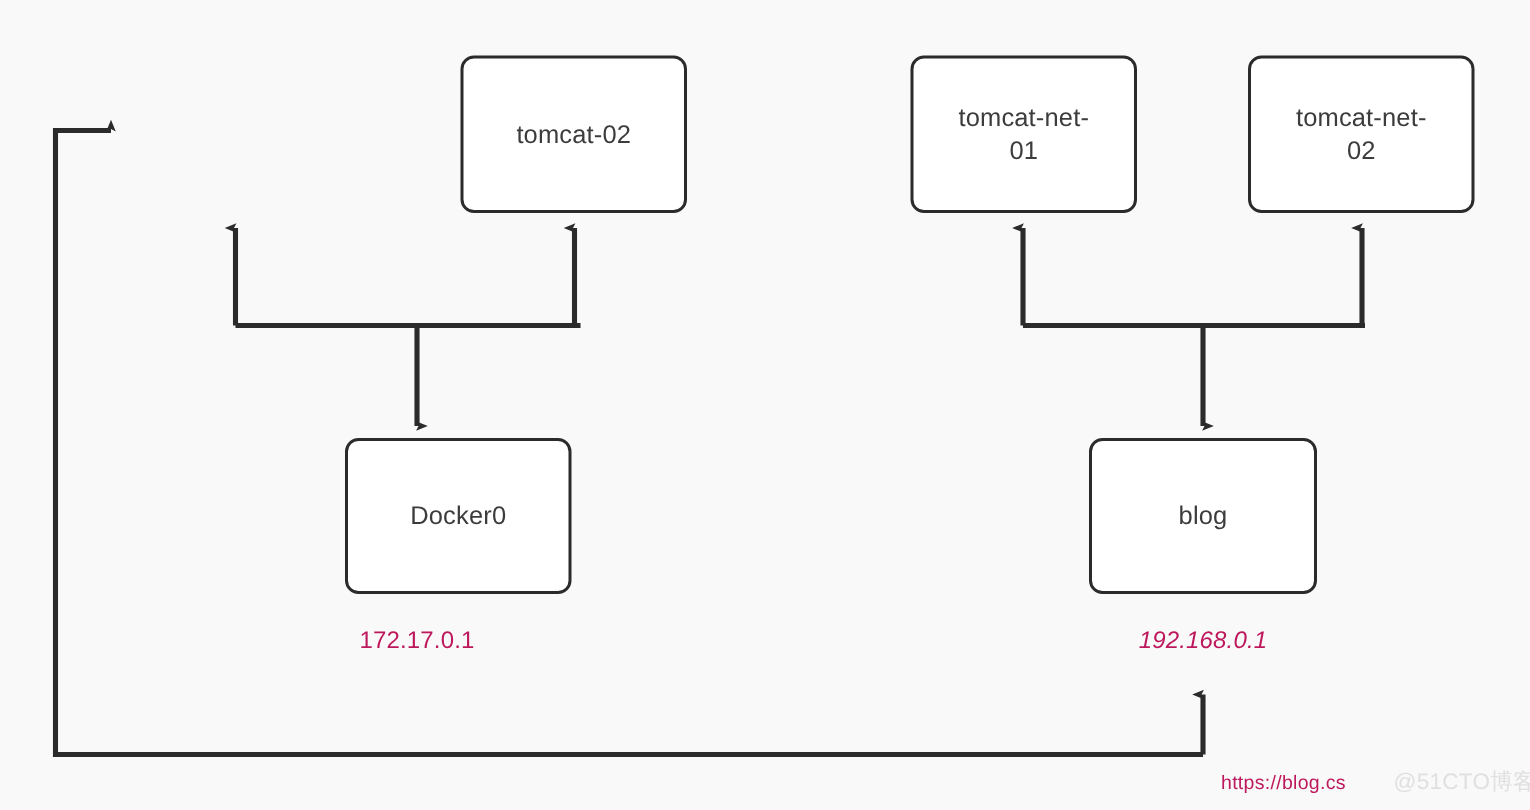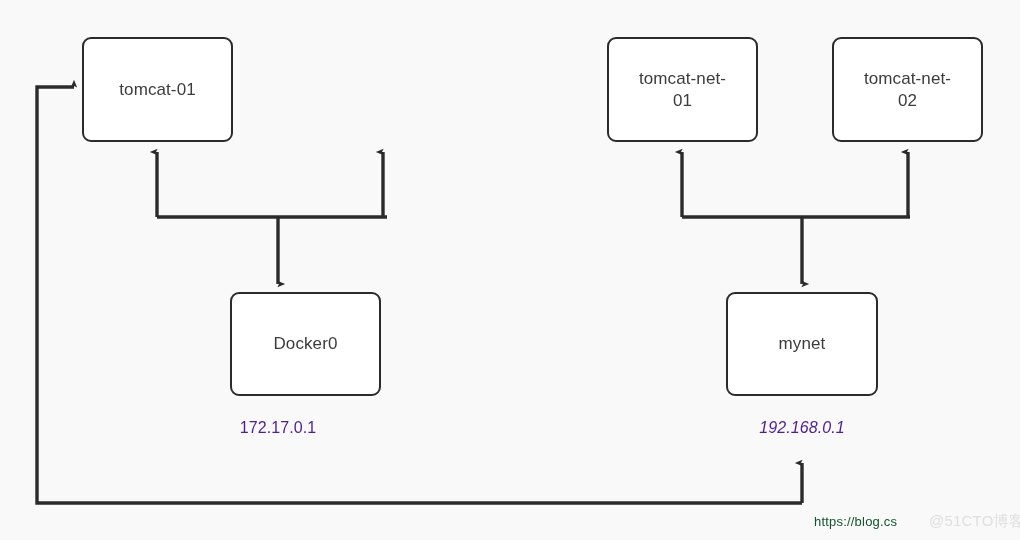--- a/index.html
+++ b/index.html
@@ -43,28 +43,28 @@
     font-size: 17px;
     color: #3c3c3c;
     line-height: 1.28;
     letter-spacing: 0.1px;
     white-space: pre-line;
     padding: 0 8px;
   }
   .ip-label {
     position: absolute;
     font-size: 16px;
-    color: #4c1d95;
+    color: #be185d;
     text-align: center;
     letter-spacing: 0.1px;
   }
   .watermark {
     position: absolute;
     font-size: 13px;
-    color: #14532d;
+    color: #be185d;
     white-space: nowrap;
     letter-spacing: 0.2px;
     pointer-events: none;
   }
   .watermark.wm-brand {
     color: #e0e0e0;
   }
 </style>
 </head>
 <body>
@@ -101,41 +101,41 @@
       <path d="M908,217 L908,152" stroke="#2b2b2b" stroke-width="3.4" fill="none" marker-end="url(#arrow-up)"></path>
       <path d="M802,217 L802,284" stroke="#2b2b2b" stroke-width="3.4" fill="none" marker-end="url(#arrow-down)"></path>
     </g>
 
     <g>
       <path d="M802,503 L802,463" stroke="#2b2b2b" stroke-width="3.4" fill="none" marker-end="url(#arrow-up)"></path>
       <path d="M802,503 L37,503 L37,87 L74,87" stroke="#2b2b2b" stroke-width="3.4" fill="none" marker-end="url(#arrow-right)"></path>
     </g>
   </svg>
 
-  <div class="node-box" style="left:82px; top:37px; width:151px; height:105px;">
-    <span class="node-label">tomcat-01</span>
+
+  <div class="node-box" style="left:307px; top:37px; width:151px; height:105px;">
+    <span class="node-label">tomcat-02</span>
   </div>
-
 
   <div class="node-box" style="left:607px; top:37px; width:151px; height:105px;">
     <span class="node-label">tomcat-net-
 01</span>
   </div>
 
   <div class="node-box" style="left:832px; top:37px; width:151px; height:105px;">
     <span class="node-label">tomcat-net-
 02</span>
   </div>
 
   <div class="node-box" style="left:202px; top:292px; width:151px; height:104px;margin-left:28px;">
     <span class="node-label">Docker0</span>
   </div>
 
   <div class="node-box" style="left:726px; top:292px; width:152px; height:104px;">
-    <span class="node-label">mynet</span>
+    <span class="node-label">blog</span>
   </div>
 
   <div class="ip-label" style="left:178px; top:419px; width:200px;">172.17.0.1</div>
 
   <div class="ip-label" style="left:702px; top:419px; width:200px;font-style:italic;">192.168.0.1</div>
 
   <div class="watermark" style="left:814px; top:514px;">https://blog.cs</div>
   <div class="watermark wm-brand" style="left:929px; top:512px; font-size:15px;">@51CTO博客</div>
 
 </div>

